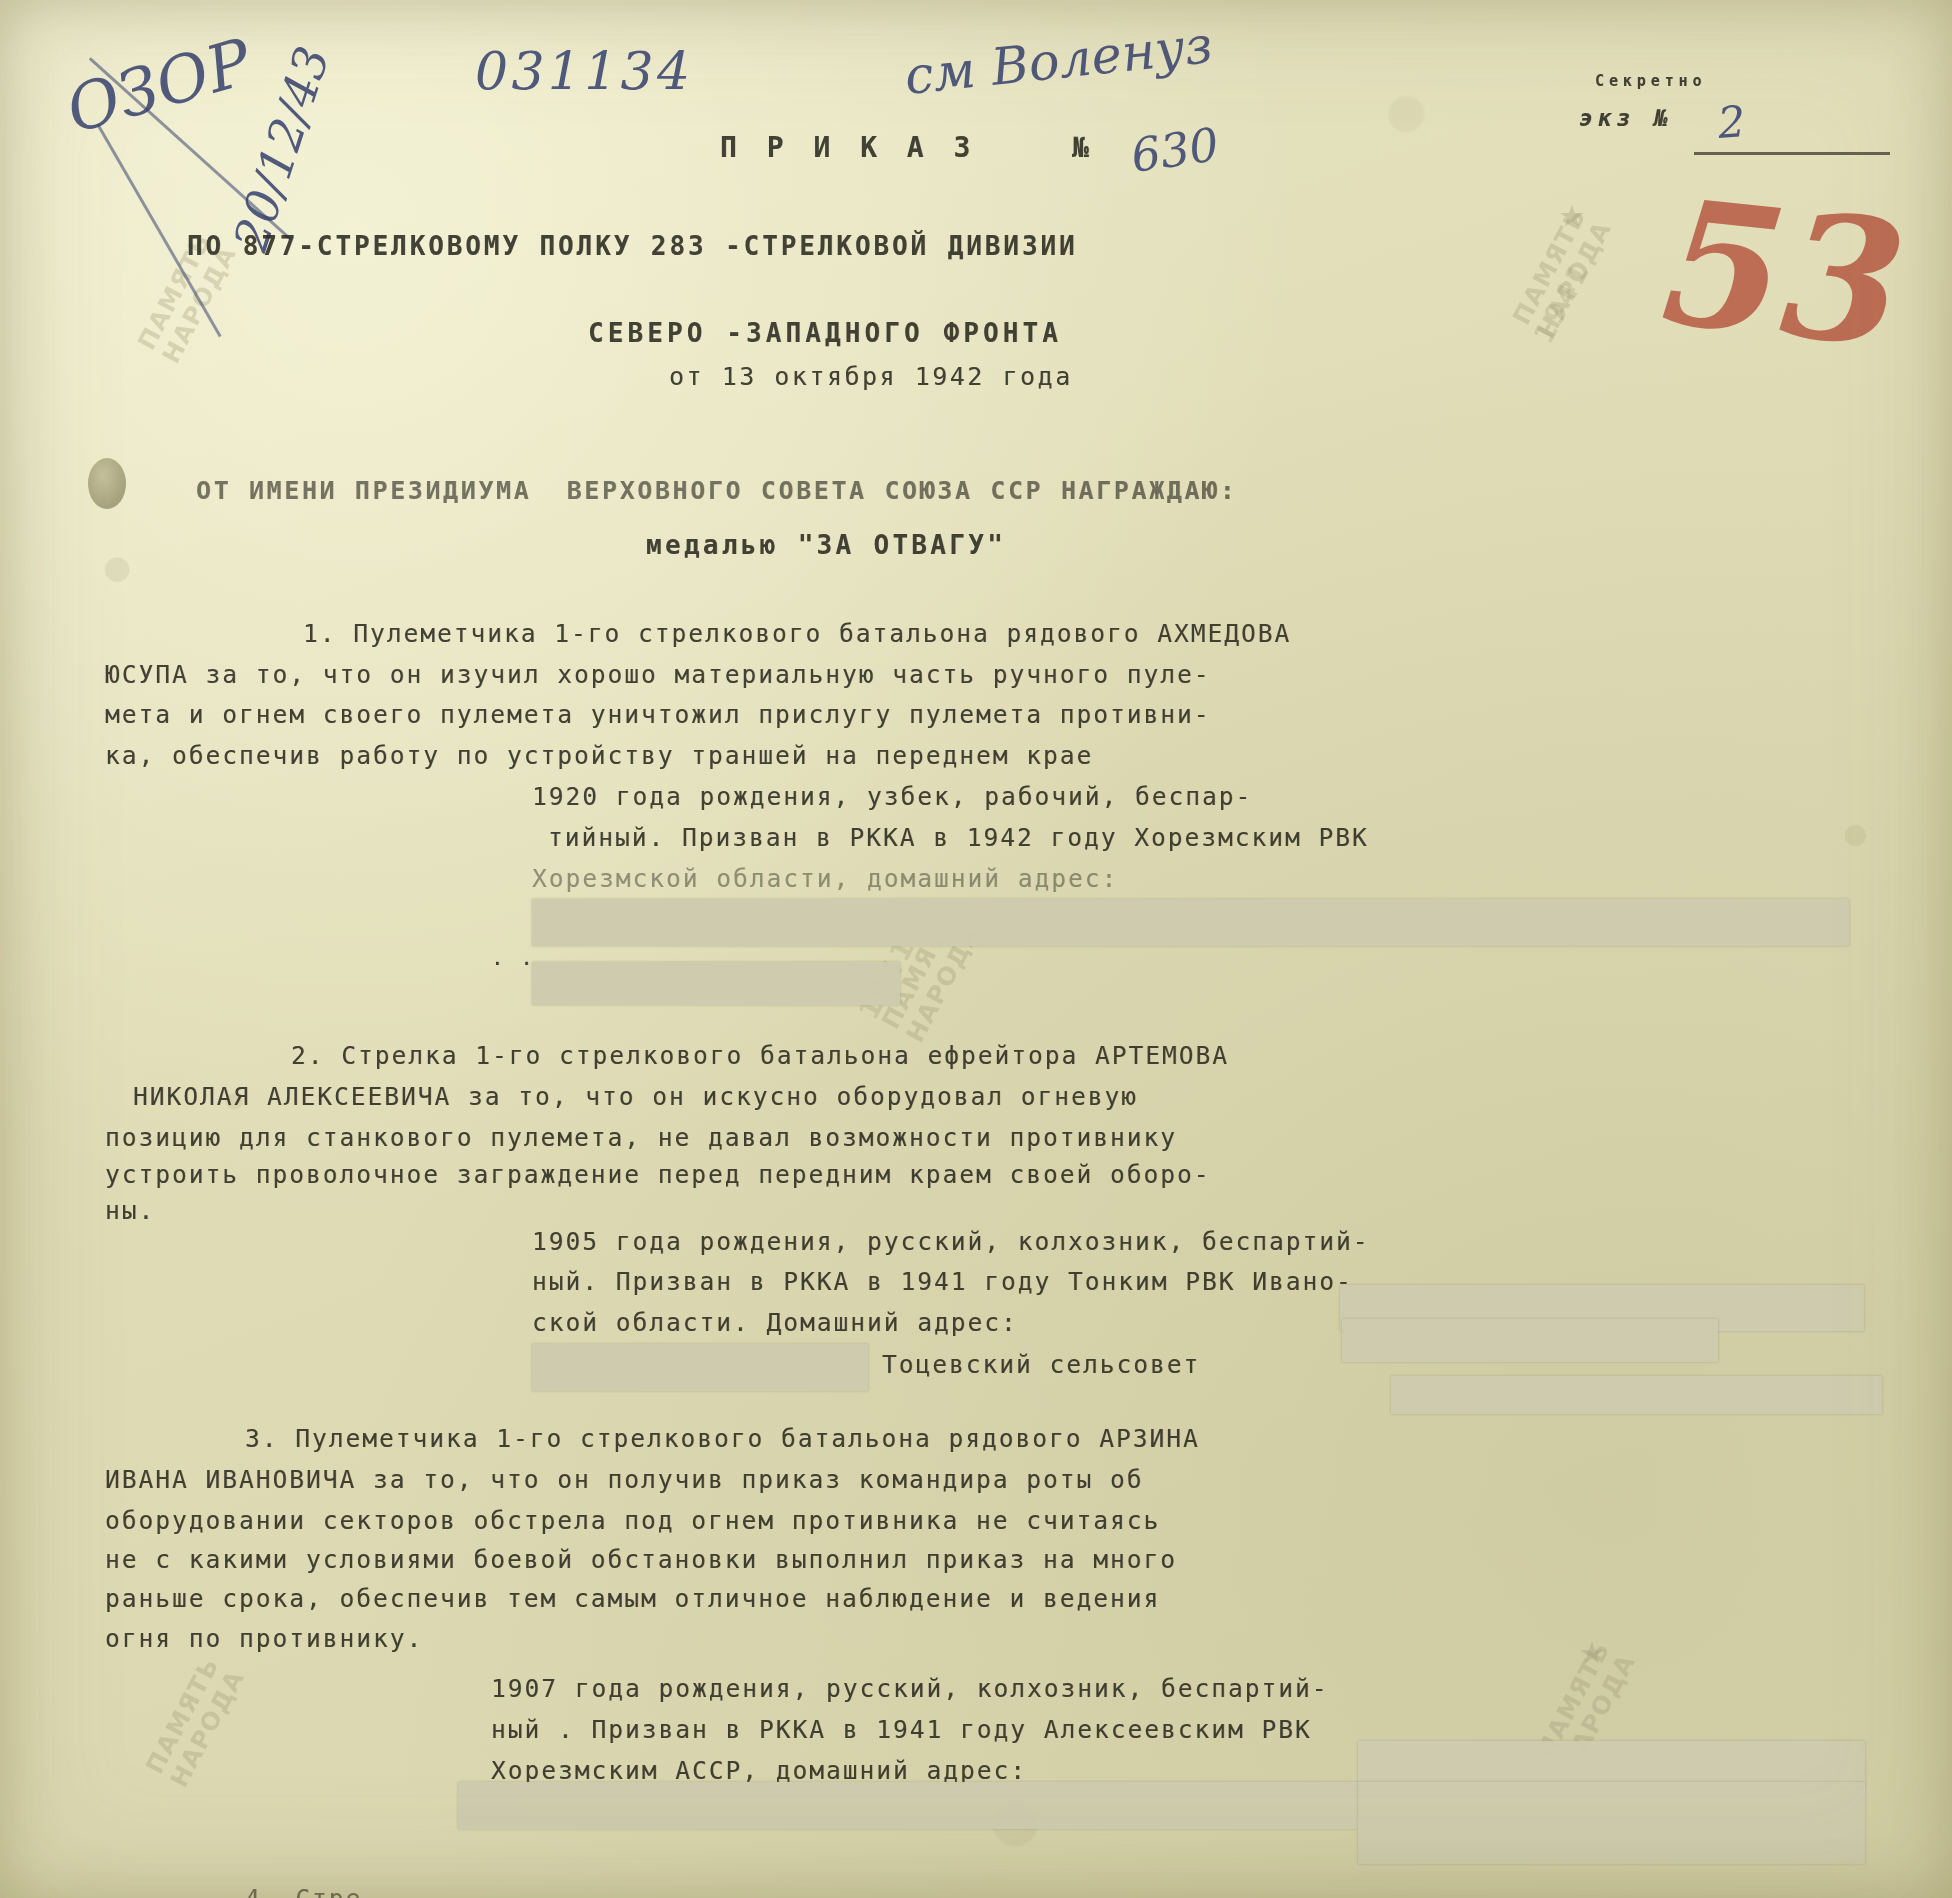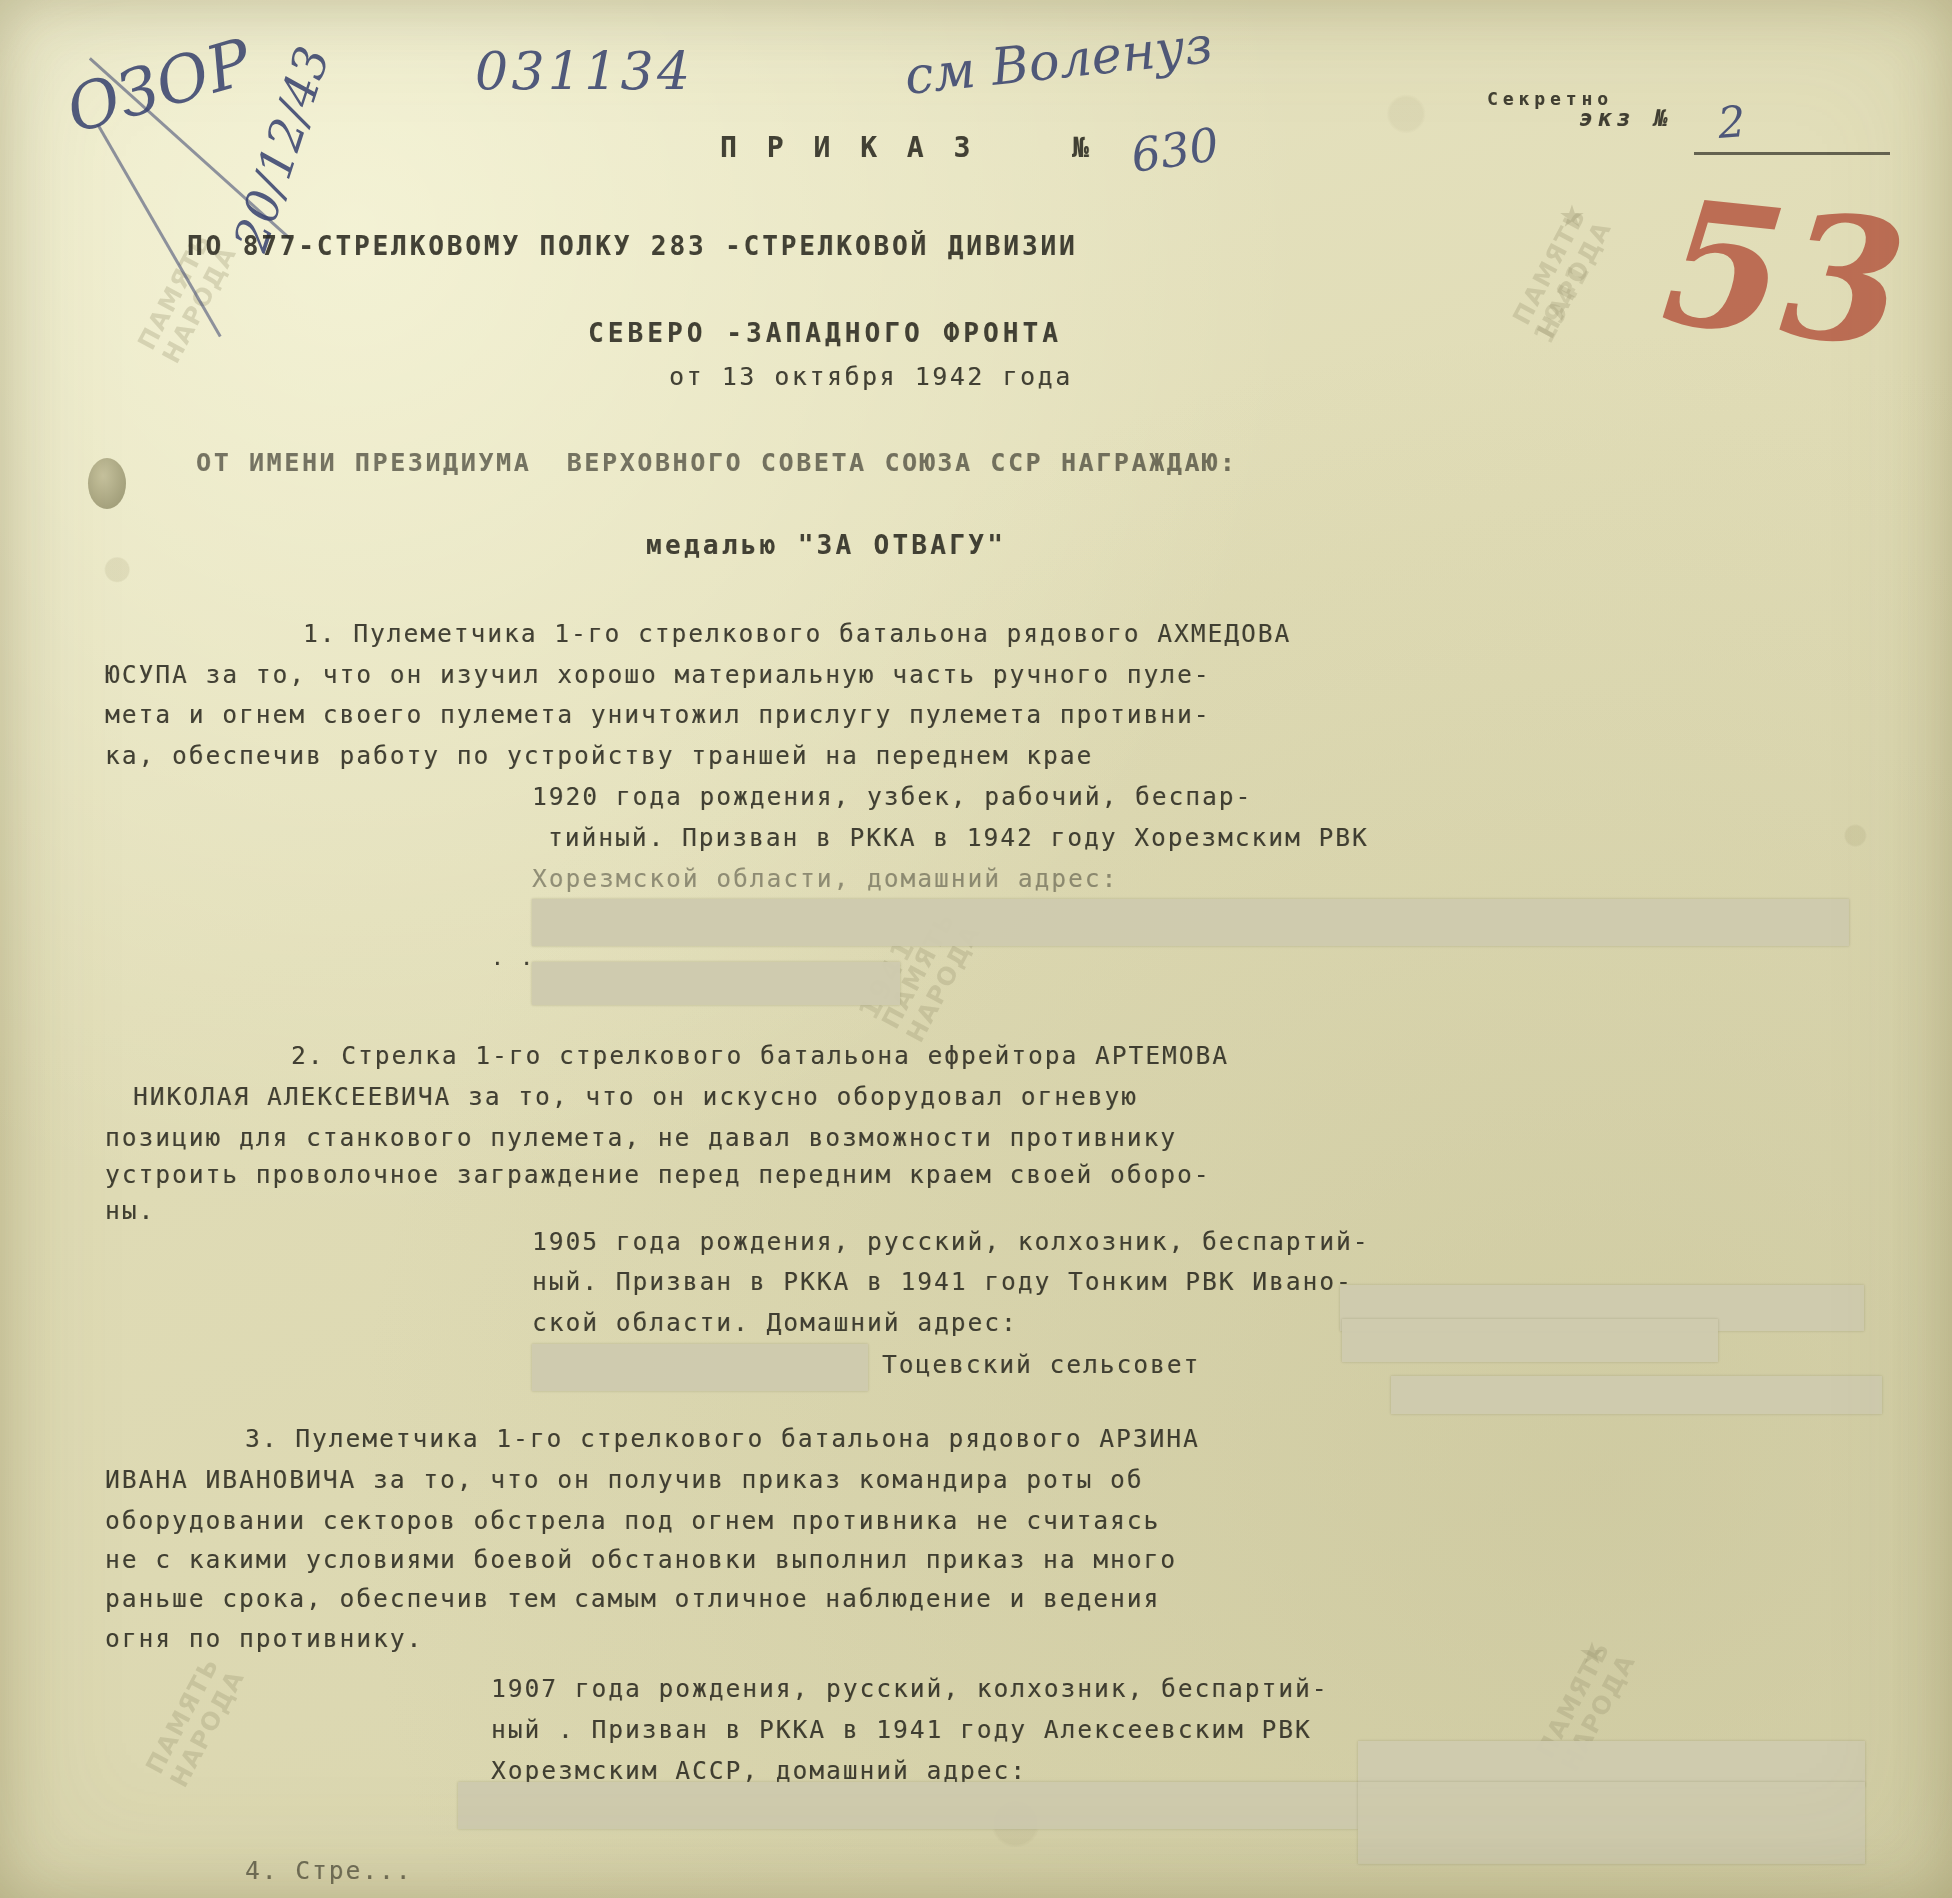--- a/index.html
+++ b/index.html
@@ -65,21 +65,21 @@
     color: #2b2a21;
     font-family: "DejaVu Sans Mono", monospace;
     letter-spacing: 1.6px;
     white-space: pre;
     text-shadow: 0.4px 0.4px 0 rgba(60,55,30,0.35);
     opacity: 0.88;
   }
   .t-hdr { font-size: 24.5px; letter-spacing: 3.3px; font-weight: bold; }
   .t-body { font-size: 24.5px; letter-spacing: 2px; }
   .big { font-size: 28px; letter-spacing: 6.5px; font-weight: bold; }
-  .faded { opacity: 0.62; }
+  .faded { opacity: 0.62; margin-top: 28px; }
   .fainter { opacity: 0.45; }
 
   
   .hand {
     position: absolute;
     font-family: "DejaVu Serif", serif;
     font-style: italic;
     color: #2e3a6b;
     opacity: 0.82;
   }
@@ -186,21 +186,21 @@
   <div class="stroke-line" style="left:98px; top:123px; width:245px; transform:rotate(60deg);"></div>
 
   <div class="hand" style="left:475px; top:41px; font-size:52px; letter-spacing:3.3px;">031134</div>
 
   <div class="hand" style="left:904px; top:31px; font-size:51px; transform:rotate(-6deg);">см Воленуз</div>
 
   <div class="hand" style="left:1131px; top:123px; font-size:46px; transform:rotate(-8deg);">630</div>
 
   <div class="hand-red" style="left:1665px; top:172px; font-size:172px; font-weight:bold; transform:rotate(6deg);">53</div>
 
-  <div class="typed t-hdr" style="left:1487px; top:72px; font-size:18px; letter-spacing:4.9px;margin-top:16px;">Секретно</div>
+  <div class="typed t-hdr" style="left:1595px; top:72px; font-size:15px; letter-spacing:4.9px;">Секретно</div>
   <div class="typed t-hdr" style="left:1579px; top:105px; font-size:23px; letter-spacing:4.9px;font-style:italic;">экз №</div>
   <div class="hand" style="left:1718px; top:97px; font-size:43px; transform:rotate(-4deg);">2</div>
   <div class="underline" style="left:1694px; top:152px; width:196px;"></div>
 
   <div class="typed big" style="left:720px; top:131px;">П Р И К А З</div>
   <div class="typed big" style="left:1072px; top:131px; letter-spacing:1.6px;">№</div>
 
   <div class="typed t-hdr" style="left:187px; top:231px; font-size:26px; letter-spacing:2.9px;">ПО 877-СТРЕЛКОВОМУ ПОЛКУ 283 -СТРЕЛКОВОЙ ДИВИЗИИ</div>
 
   <div class="typed t-hdr" style="left:588px; top:318px; font-size:26px; letter-spacing:4.1px;">СЕВЕРО -ЗАПАДНОГО ФРОНТА</div>

